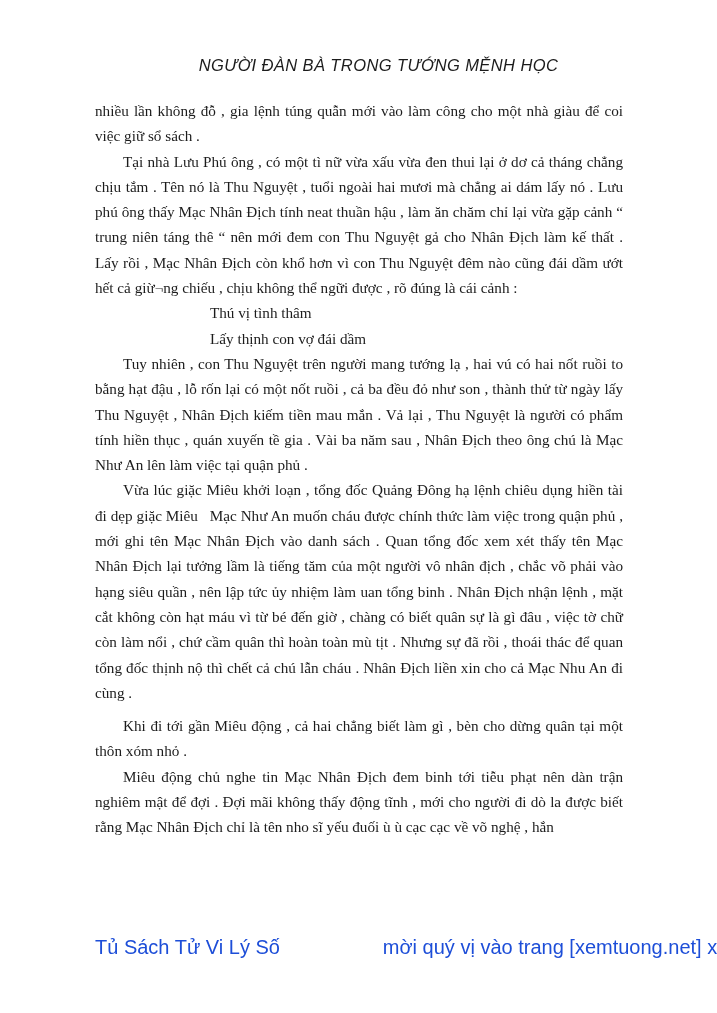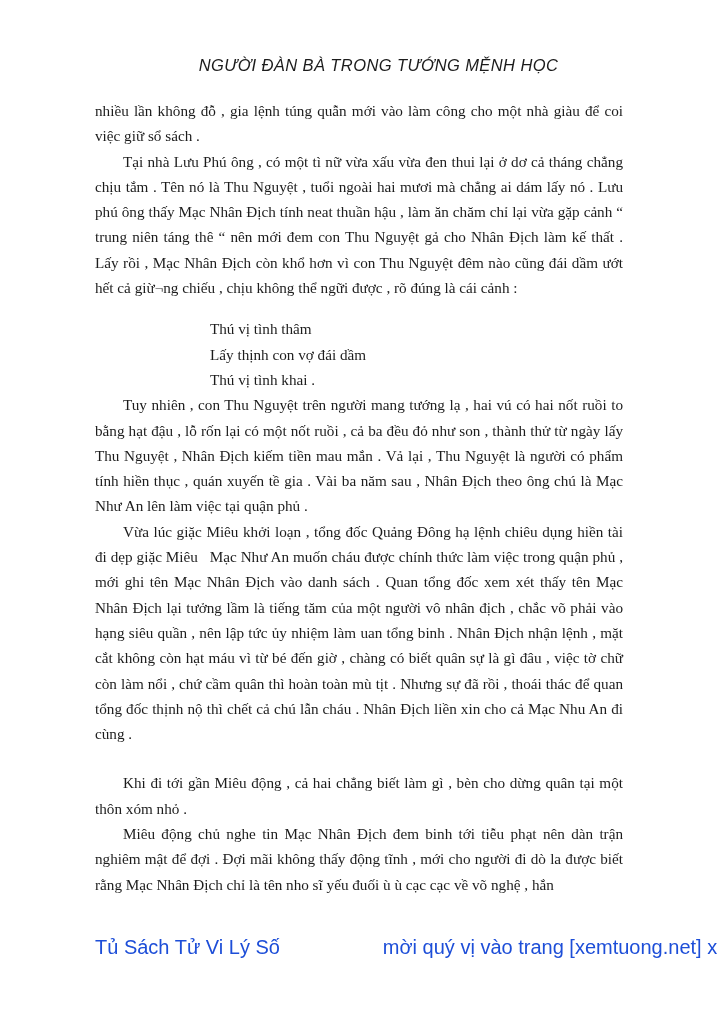--- a/index.html
+++ b/index.html
@@ -41,25 +41,24 @@
     text-align: justify;
   }
   .body-text p {
     margin: 0;
     text-indent: 28px;
   }
   .body-text p.continuation {
     text-indent: 0;
   }
   .body-text p.gap-before {
-    margin-top: 24px;
+    margin-top: 8px;
   }
   .verse {
     padding-left: 115px;
-    margin-top: 16px;
   }
   .verse div {
     text-align: left;
   }
   .footer {
     position: absolute;
     top: 936px;
     left: 0;
     width: 717px;
     height: 22px;
@@ -95,21 +94,20 @@
 
   <div class="header-title">NGƯỜI ĐÀN BÀ TRONG TƯỚNG MỆNH HỌC</div>
 
   <div class="body-text">
     <p class="continuation">nhiều lần không đỗ , gia lệnh túng quẫn mới vào làm công cho một nhà giàu để coi việc giữ sổ sách .</p>
     <p>Tại nhà Lưu Phú ông , có một tì nữ vừa xấu vừa đen thui lại ở dơ cả tháng chẳng chịu tắm . Tên nó là Thu Nguyệt , tuổi ngoài hai mươi mà chẳng ai dám lấy nó . Lưu phú ông thấy Mạc Nhân Địch tính neat thuần hậu , làm ăn chăm chỉ lại vừa gặp cảnh “ trung niên táng thê “ nên mới đem con Thu Nguyệt gả cho Nhân Địch làm kế thất . Lấy rồi , Mạc Nhân Địch còn khổ hơn vì con Thu Nguyệt đêm nào cũng đái dầm ướt hết cả giừ¬ng chiếu , chịu không thể ngữi được , rõ đúng là cái cảnh :</p>
 
     <div class="verse">
       <div>Thú vị tình thâm</div>
       <div>Lấy thịnh con vợ đái dầm</div>
-      <div>Thú vị tình khai .</div>
     </div>
 
     <p>Tuy nhiên , con Thu Nguyệt trên người mang tướng lạ , hai vú có hai nốt ruồi to bằng hạt đậu , lỗ rốn lại có một nốt ruồi , cả ba đều đỏ như son , thành thử từ ngày lấy Thu Nguyệt , Nhân Địch kiếm tiền mau mắn . Vả lại , Thu Nguyệt là người có phẩm tính hiền thục , quán xuyến tề gia . Vài ba năm sau , Nhân Địch theo ông chú là Mạc Như An lên làm việc tại quận phủ .</p>
     <p>Vừa lúc giặc Miêu khởi loạn , tổng đốc Quảng Đông hạ lệnh chiêu dụng hiền tài đi dẹp giặc Miêu &nbsp; Mạc Như An muốn cháu được chính thức làm việc trong quận phủ , mới ghi tên Mạc Nhân Địch vào danh sách . Quan tổng đốc xem xét thấy tên Mạc Nhân Địch lại tưởng lầm là tiếng tăm của một người vô nhân địch , chắc võ phải vào hạng siêu quần , nên lập tức ủy nhiệm làm uan tổng binh . Nhân Địch nhận lệnh , mặt cắt không còn hạt máu vì từ bé đến giờ , chàng có biết quân sự là gì đâu , việc tờ chữ còn làm nổi , chứ cầm quân thì hoàn toàn mù tịt . Nhưng sự đã rồi , thoái thác để quan tổng đốc thịnh nộ thì chết cả chú lẫn cháu . Nhân Địch liền xin cho cả Mạc Nhu An đi cùng .</p>
     <p class="gap-before">Khi đi tới gần Miêu động , cả hai chẳng biết làm gì , bèn cho dừng quân tại một thôn xóm nhỏ .</p>
     <p>Miêu động chủ nghe tin Mạc Nhân Địch đem binh tới tiễu phạt nên dàn trận nghiêm mật để đợi . Đợi mãi không thấy động tĩnh , mới cho người đi dò la được biết rằng Mạc Nhân Địch chỉ là tên nho sĩ yếu đuối ù ù cạc cạc về võ nghệ , hắn</p>
   </div>
 
   <div class="footer">
     <span class="footer-left">Tủ Sách Tử Vi Lý Số</span>

